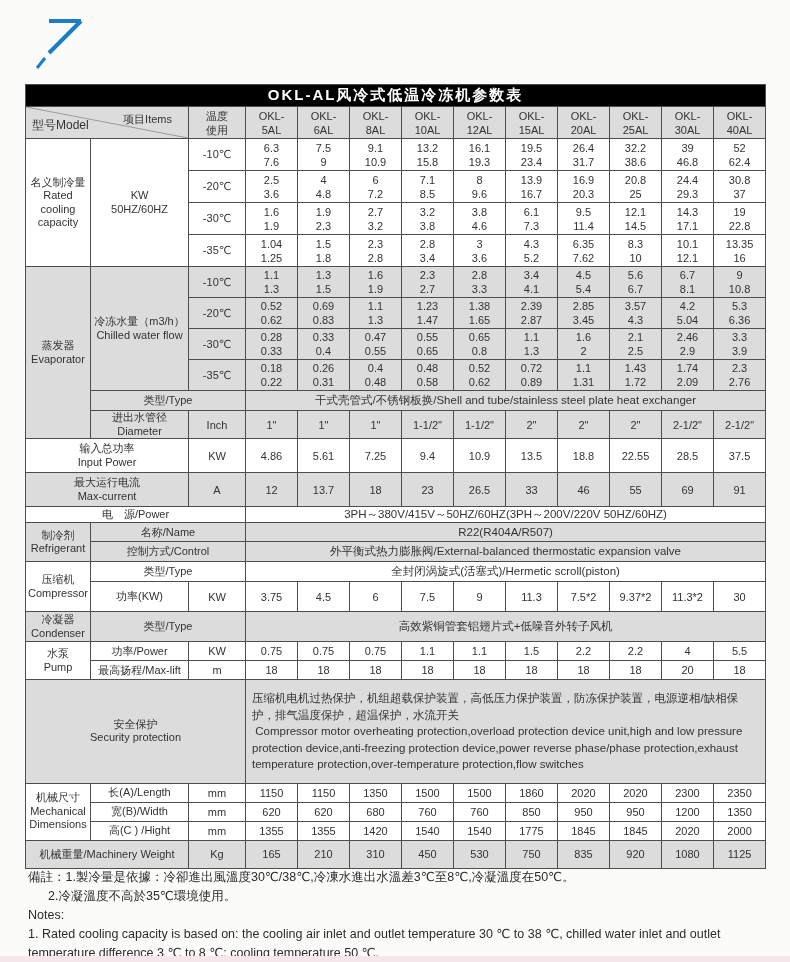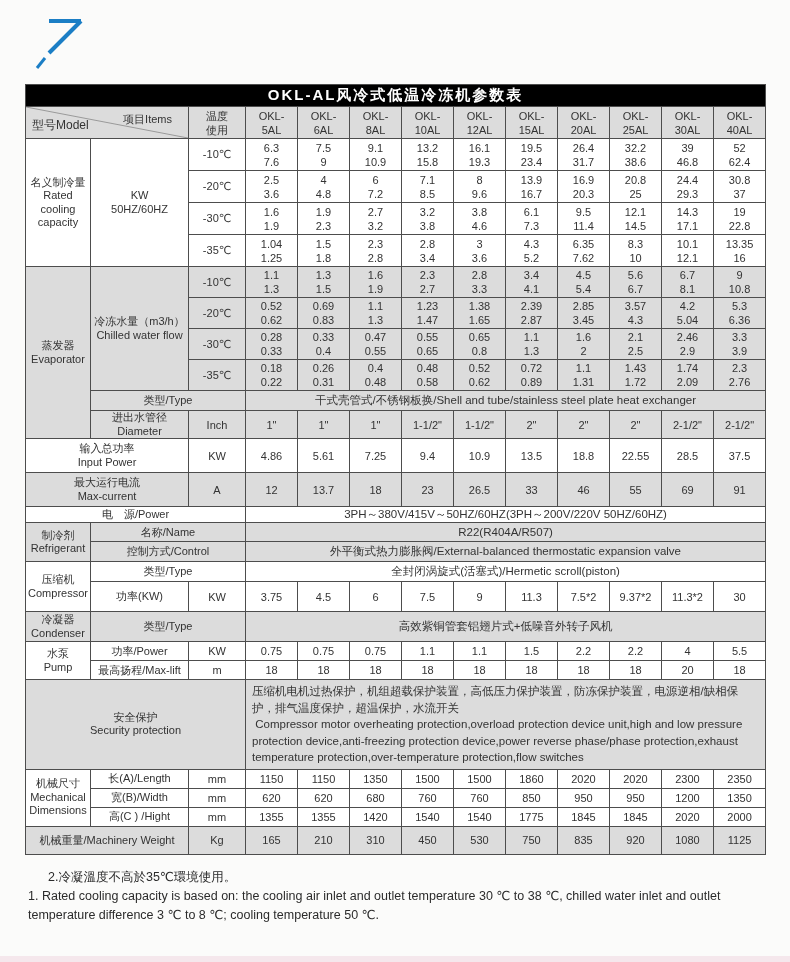--- a/index.html
+++ b/index.html
@@ -25,21 +25,21 @@
   .h19{height:19px} .h20{height:20px} .h21{height:14px} .h28{height:28px} .h30{height:30px}
   .h31{height:31px} .h32{height:32px} .h33{height:18px} .h34{height:34px} .h86{height:86px}
   td .ln { line-height:13.5px; }
   td.num div { line-height:14px; }
   td.num { font-size:11px; }
   .corner { position:relative; }
   .corner svg { position:absolute; inset:0; width:100%; height:100%; }
   .corner .c-model { position:absolute; left:6px; bottom:4px; font-size:12px; }
   .corner .c-items { position:absolute; right:16px; top:5px; font-size:11px; }
   .wide { font-size:11.5px; }
-  .sec-text { text-align:left; padding:3px 6px; font-size:11.5px; line-height:16.5px; }
+  .sec-text { text-align:left; padding:10px 6px; font-size:11.5px; line-height:16.5px; }
   .sec-text .en { white-space:pre-wrap; }
 
   
   .notes { position:absolute; left:28px; top:868px; width:735px; font-size:12.5px;
            line-height:19px; color:#2b2b2b; }
   .notes .ind1 { padding-left:20px; }
   .notes .ind2 { padding-left:26px; }
   .pink-strip { position:absolute; left:0; bottom:0; width:790px; height:6px; background:#f5e7ec; }
 </style>
 </head>
@@ -705,18 +705,20 @@
           <td class="num">750</td>
           <td class="num">835</td>
           <td class="num">920</td>
           <td class="num">1080</td>
           <td class="num">1125</td>
         </tr>
   </tbody>
     </table>
 
   <div class="notes">
+    <div>備註：1.製冷量是依據：冷卻進出風溫度30℃/38℃,冷凍水進出水溫差3℃至8℃,冷凝溫度在50℃。</div>
     <div class="ind1">2.冷凝溫度不高於35℃環境使用。</div>
+    <div>Notes:</div>
     <div>1. Rated cooling capacity is based on: the cooling air inlet and outlet temperature 30 ℃ to 38 ℃, chilled water inlet and outlet temperature difference 3 ℃ to 8 ℃; cooling temperature 50 ℃.</div>
   </div>
 
   <div class="pink-strip"></div>
 </div>
 
 </body></html>

